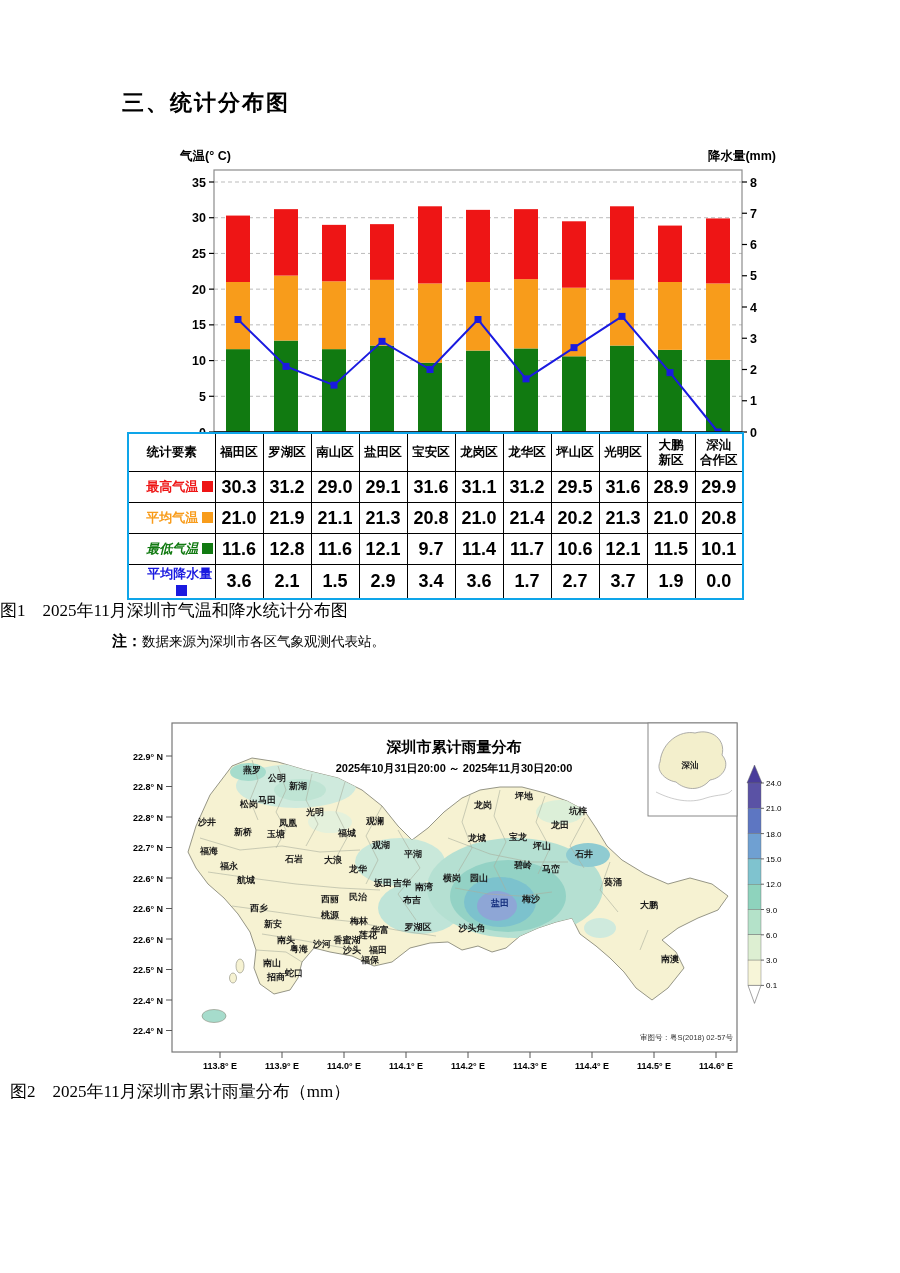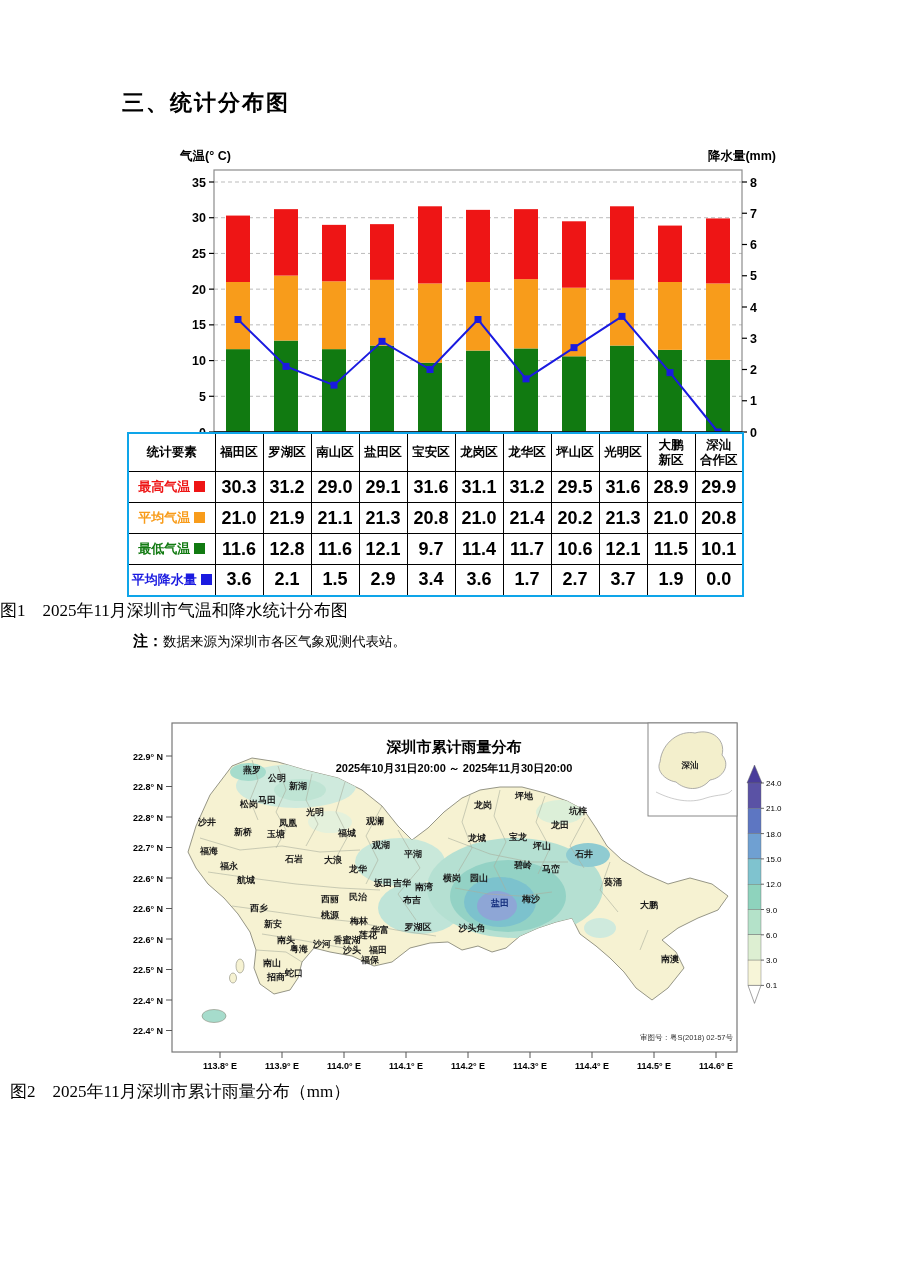--- a/index.html
+++ b/index.html
@@ -12,28 +12,28 @@
   #map-svg{left:120px;top:713px;}
   
   #stat-table{position:absolute;left:127px;top:432px;border-collapse:collapse;
       table-layout:fixed;width:615px;background:#fff;}
   #stat-table td,#stat-table th{border:1.5px solid #000;text-align:center;vertical-align:middle;
       padding:0;font-weight:600;}
   #stat-table{border:2px solid #0ea5e9;}
   #stat-table thead th{font-size:12.5px;white-space:pre-line;line-height:1.15;height:37px;}
   #stat-table tbody tr{height:31px;}
   #stat-table tbody td{font-size:18px;}
-  #stat-table .row-label{font-size:13px;font-weight:700;}
+  #stat-table .row-label{font-size:13px;font-weight:700;padding-left:16px;}
   .swatch{display:inline-block;width:11px;height:11px;margin-left:4px;vertical-align:-1px;}
   
   .fig-caption{position:absolute;left:0;width:900px;text-align:left;
       font-family:"Liberation Serif",serif;font-weight:400;font-size:17px;}
   #fig1-caption{top:599px;}
   #fig2-caption{top:1080px;left:10px;width:890px;}
-  #note-line{position:absolute;left:133px;top:632px;font-family:Liberation Serif, serif;font-size:13.5px;text-align:right;}
+  #note-line{position:absolute;left:112px;top:632px;font-family:Liberation Serif, serif;font-size:13.5px;text-align:right;}
   #note-line .note-label{font-weight:700;font-size:15px;}
 </style>
 </head>
 <body>
 
 <div id="page">
 
   <div id="doc-title">三、统计分布图</div>
 
   <svg id="chart-svg" width="680" height="300" viewBox="120 140 680 300">
@@ -207,21 +207,21 @@
           <td>21.3</td>
           <td>20.8</td>
           <td>21.0</td>
           <td>21.4</td>
           <td>20.2</td>
           <td>21.3</td>
           <td>21.0</td>
           <td>20.8</td>
         </tr>
         <tr>
-          <td class="row-label" style="color: rgb(17, 122, 17);"><span>最低气温</span><span class="swatch" style="background: rgb(17, 122, 17);"></span></td>
+          <td class="row-label" style="color: rgb(17, 122, 17); font-style: italic;"><span>最低气温</span><span class="swatch" style="background: rgb(17, 122, 17);"></span></td>
           <td>11.6</td>
           <td>12.8</td>
           <td>11.6</td>
           <td>12.1</td>
           <td>9.7</td>
           <td>11.4</td>
           <td>11.7</td>
           <td>10.6</td>
           <td>12.1</td>
           <td>11.5</td>

